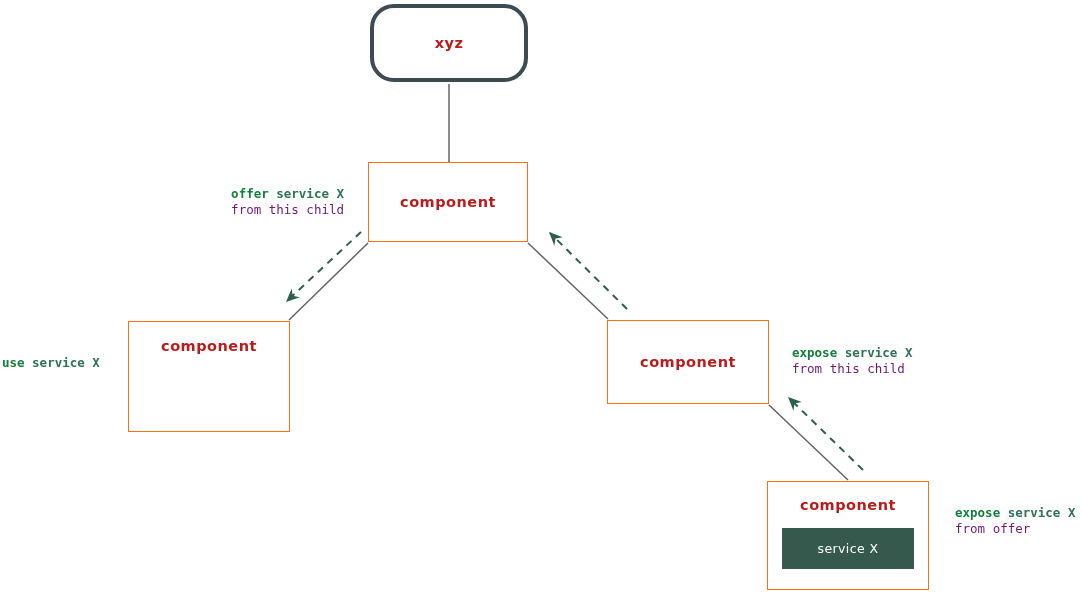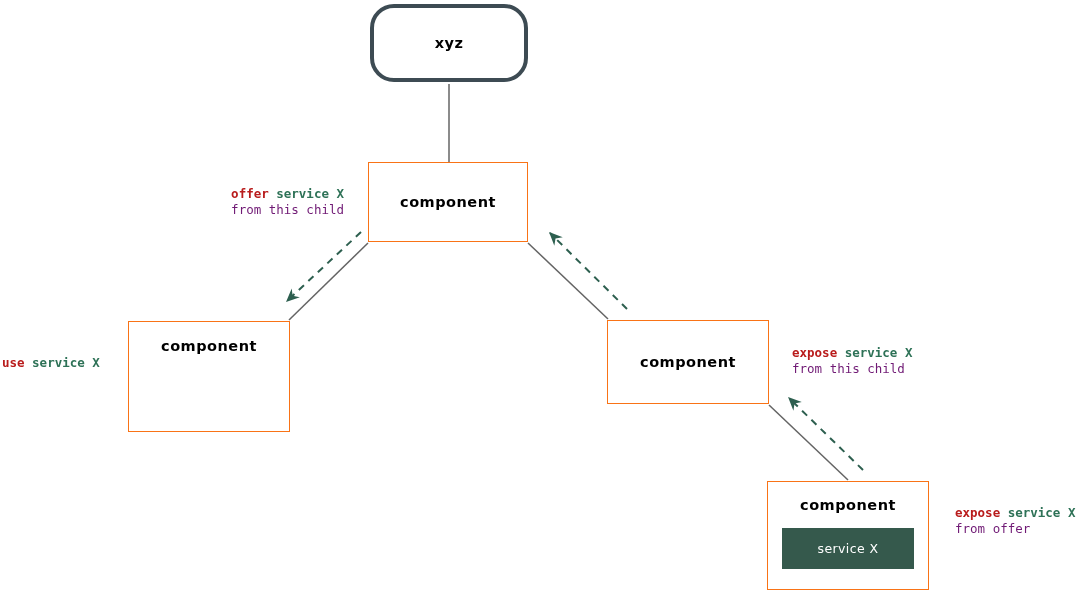--- a/index.html
+++ b/index.html
@@ -27,21 +27,21 @@
     box-sizing: border-box;
     display: flex;
     align-items: center;
     justify-content: center;
   }
   .node-label {
     font-family: "DejaVu Sans", "Liberation Sans", sans-serif;
     font-size: 14.5px;
     font-weight: 600;
     letter-spacing: 0.5px;
-    color: #000000;
+    color: #b91c1c;
     white-space: nowrap;
   }
   .node-xyz {
     left: 370px; top: 4px;
     width: 158px; height: 78px;
     border: 4px solid #3d4b53;
     border-radius: 24px;
   }
   .node-component {
     border: 1px solid #f97316;
@@ -77,21 +77,21 @@
       rgba(0,0,0,0) 2px, rgba(0,0,0,0) 5px
     );
   }
   .annotation {
     position: absolute;
     font-family: "DejaVu Sans Mono", "Liberation Mono", monospace;
     font-size: 12.5px;
     line-height: 16px;
     white-space: nowrap;
   }
-  .annotation .verb   { font-weight: 700; color: #b91c1c; margin-right: 1ch; }
+  .annotation .verb   { font-weight: 700; color: #15803d; margin-right: 1ch; }
   .annotation .object { font-weight: 700; color: #2e7257; }
   .annotation .detail { font-weight: 400; color: #701a75; }
   .ann-offer        { right: 738px; top: 186px; text-align: right; }
   .ann-use          { left: 2px;   top: 355px; }
   .ann-expose-child { left: 792px; top: 345px; }
   .ann-expose-self  { left: 955px; top: 505px; }
 </style>
 </head>
 <body>
 

